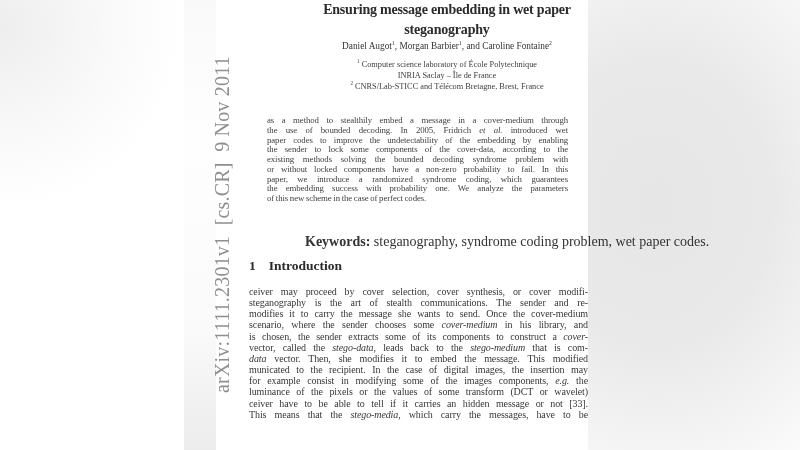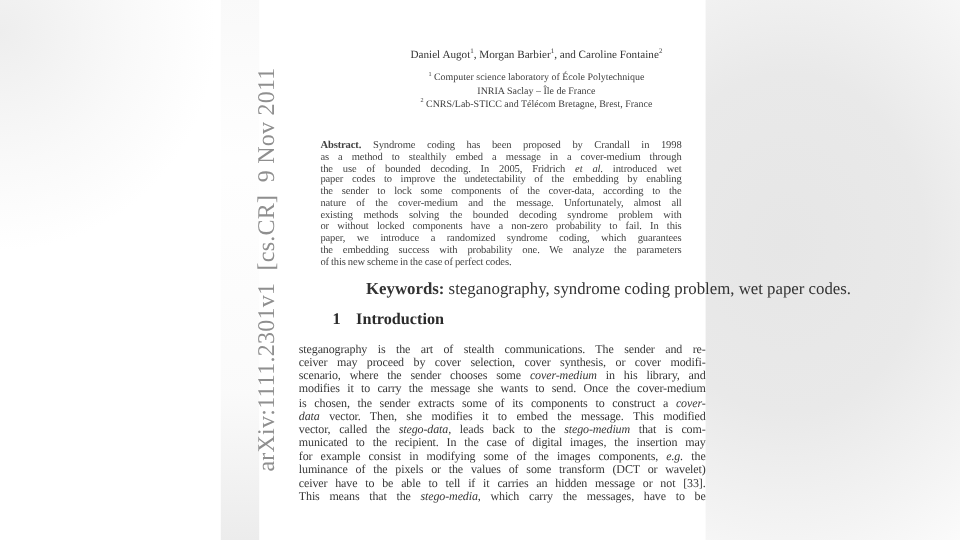--- a/index.html
+++ b/index.html
@@ -41,75 +41,79 @@
   sup{font-size:62%;line-height:0;vertical-align:super;}
   
   .abstract{position:absolute;left:267px;top:116px;width:301px;
     font-size:8.8px;line-height:9.75px;letter-spacing:-0.1px;word-spacing:-0.4px;color:#414141;}
   .jline{text-align:justify;text-align-last:justify;}
   .lline{text-align:right;text-align-last:left;}
   
   .keywords{position:absolute;left:305px;top:234px;white-space:nowrap;
     font-size:14px;color:#333;}
   
-  .heading{position:absolute;left:249px;top:258px;font-size:13.5px;font-weight:bold;color:#2b2b2b;margin-left:28px;}
+  .heading{position:absolute;left:249px;top:258px;font-size:13.5px;font-weight:bold;color:#2b2b2b;}
   .heading .num{margin-right:13px;}
   
   .bodytext{position:absolute;left:249px;top:286px;width:339px;
     font-size:10px;line-height:11.15px;letter-spacing:-0.1px;word-spacing:-0.5px;color:#373737;}
   b{font-weight:bold;} i{font-style:italic;}
 </style>
 </head>
 <body>
 
 <div class="screen">
 
   <div class="shade-top-left"></div>
   <div class="shade-left-edge"></div>
   <div class="shade-right"></div>
 
   <div class="arxiv">arXiv:1111.2301v1  [cs.CR]  9 Nov 2011</div>
 
+  <div class="headerwrap">
+    <div class="title">
+      <div>Ensuring message embedding in wet paper</div>
+      <div>steganography</div>
+    </div>
+  </div>
 
   <div class="authors">Daniel Augot<sup>1</sup>, Morgan Barbier<sup>1</sup>, and Caroline Fontaine<sup>2</sup></div>
 
   <div class="affils">
     <div><sup>1</sup> Computer science laboratory of École Polytechnique</div>
     <div>INRIA Saclay – Île de France</div>
     <div><sup>2</sup> CNRS/Lab-STICC and Télécom Bretagne, Brest, France</div>
   </div>
 
   <div class="abstract">
-    <div class="jline"><b>Abstract.</b> Syndrome coding has been proposed by Crandall in 1998</div>
     <div class="jline">as a method to stealthily embed a message in a cover-medium through</div>
     <div class="jline">the use of bounded decoding. In 2005, Fridrich <i>et al.</i> introduced wet</div>
     <div class="jline">paper codes to improve the undetectability of the embedding by enabling</div>
     <div class="jline">the sender to lock some components of the cover-data, according to the</div>
-    <div class="jline">nature of the cover-medium and the message. Unfortunately, almost all</div>
     <div class="jline">existing methods solving the bounded decoding syndrome problem with</div>
     <div class="jline">or without locked components have a non-zero probability to fail. In this</div>
     <div class="jline">paper, we introduce a randomized syndrome coding, which guarantees</div>
     <div class="jline">the embedding success with probability one. We analyze the parameters</div>
     <div class="lline">of this new scheme in the case of perfect codes.</div>
   </div>
 
   <div class="keywords"><b>Keywords:</b> steganography, syndrome coding problem, wet paper codes.</div>
 
   <div class="heading">
     <span class="num">1</span><span>Introduction</span>
   </div>
 
   <div class="bodytext">
+    <div class="jline">ceiver may proceed by cover selection, cover synthesis, or cover modifi-</div>
     <div class="jline">steganography is the art of stealth communications. The sender and re-</div>
-    <div class="jline">ceiver may proceed by cover selection, cover synthesis, or cover modifi-</div>
+    <div class="jline">modifies it to carry the message she wants to send. Once the cover-medium</div>
     <div class="jline">scenario, where the sender chooses some <i>cover-medium</i> in his library, and</div>
-    <div class="jline">modifies it to carry the message she wants to send. Once the cover-medium</div>
     <div class="jline">is chosen, the sender extracts some of its components to construct a <i>cover-</i></div>
+    <div class="jline">vector, called the <i>stego-data</i>, leads back to the <i>stego-medium</i> that is com-</div>
     <div class="jline"><i>data</i> vector. Then, she modifies it to embed the message. This modified</div>
-    <div class="jline">vector, called the <i>stego-data</i>, leads back to the <i>stego-medium</i> that is com-</div>
     <div class="jline">municated to the recipient. In the case of digital images, the insertion may</div>
     <div class="jline">for example consist in modifying some of the images components, <i>e.g.</i> the</div>
     <div class="jline">luminance of the pixels or the values of some transform (DCT or wavelet)</div>
     <div class="jline">ceiver have to be able to tell if it carries an hidden message or not [33].</div>
     <div class="jline">This means that the <i>stego-media</i>, which carry the messages, have to be</div>
   </div>
 
 </div>
 
 </body></html>

